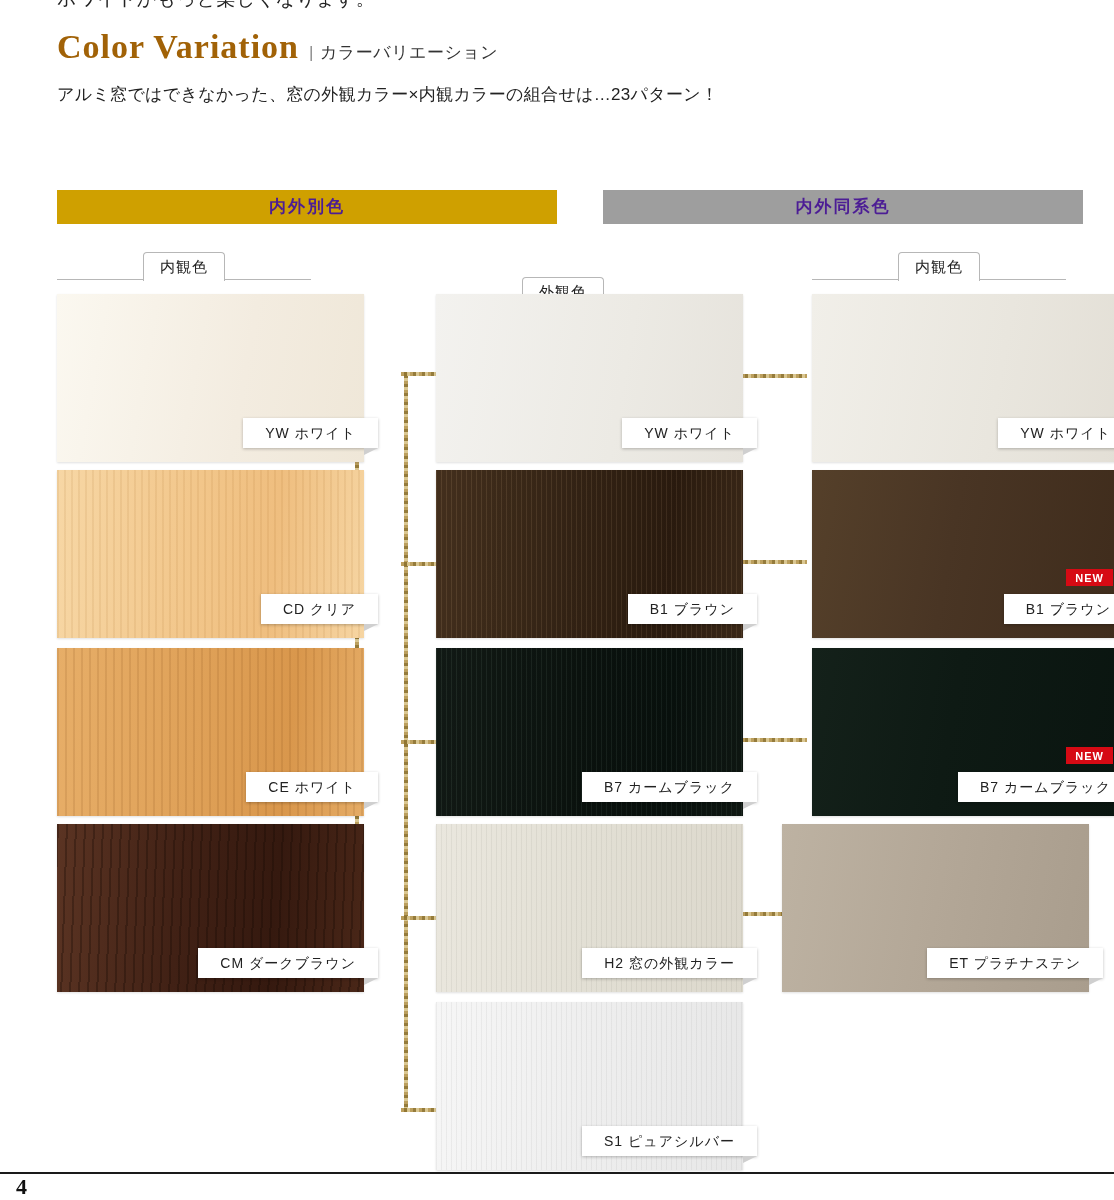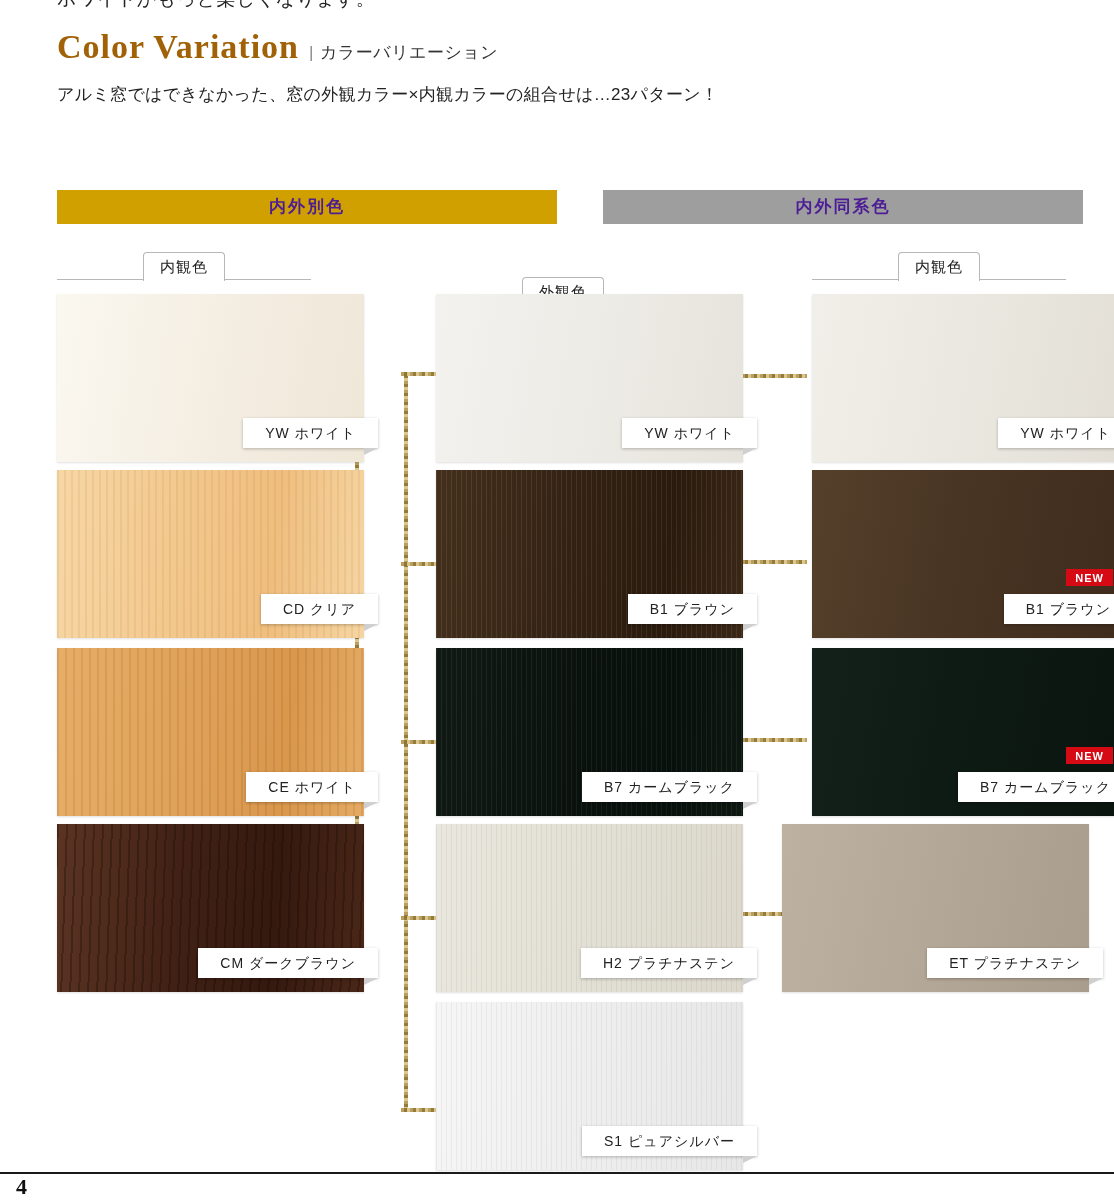--- a/index.html
+++ b/index.html
@@ -274,21 +274,21 @@
 <div class="swatch" style="left:436px; top:648px;">
   <div class="tex" style="background:
          repeating-linear-gradient(90deg, rgba(200,220,210,.05) 0 1px, rgba(0,0,0,.22) 1px 5px),
          linear-gradient(95deg,#16201a 0%,#0e1712 45%,#0a1410 75%,#131d17 100%);"></div>
   <div class="cap">B7 カームブラック</div>
 </div>
 <div class="swatch" style="left:436px; top:824px;">
   <div class="tex" style="background:
          repeating-linear-gradient(90deg, rgba(120,120,110,.10) 0 1px, rgba(255,255,255,0) 1px 5px),
          linear-gradient(95deg,#eae7de 0%,#e2dfd4 50%,#dcd8cc 100%);"></div>
-  <div class="cap">H2 プラチナステン</div>
+  <div class="cap">H2 窓の外観カラー</div>
 </div>
 <div class="swatch" style="left:436px; top:1002px;">
   <div class="tex" style="background:
          repeating-linear-gradient(90deg, rgba(140,140,140,.11) 0 1px, rgba(255,255,255,0) 1px 5px),
          linear-gradient(95deg,#f6f6f6 0%,#eeeeee 50%,#e7e7e7 100%);"></div>
   <div class="cap">S1 ピュアシルバー</div>
 </div>
 
 <div class="swatch" style="left:812px; top:294px;">
   <div class="tex" style="background:linear-gradient(100deg,#f1efe9 0%,#e9e6de 60%,#e3dfd6 100%);"></div>

